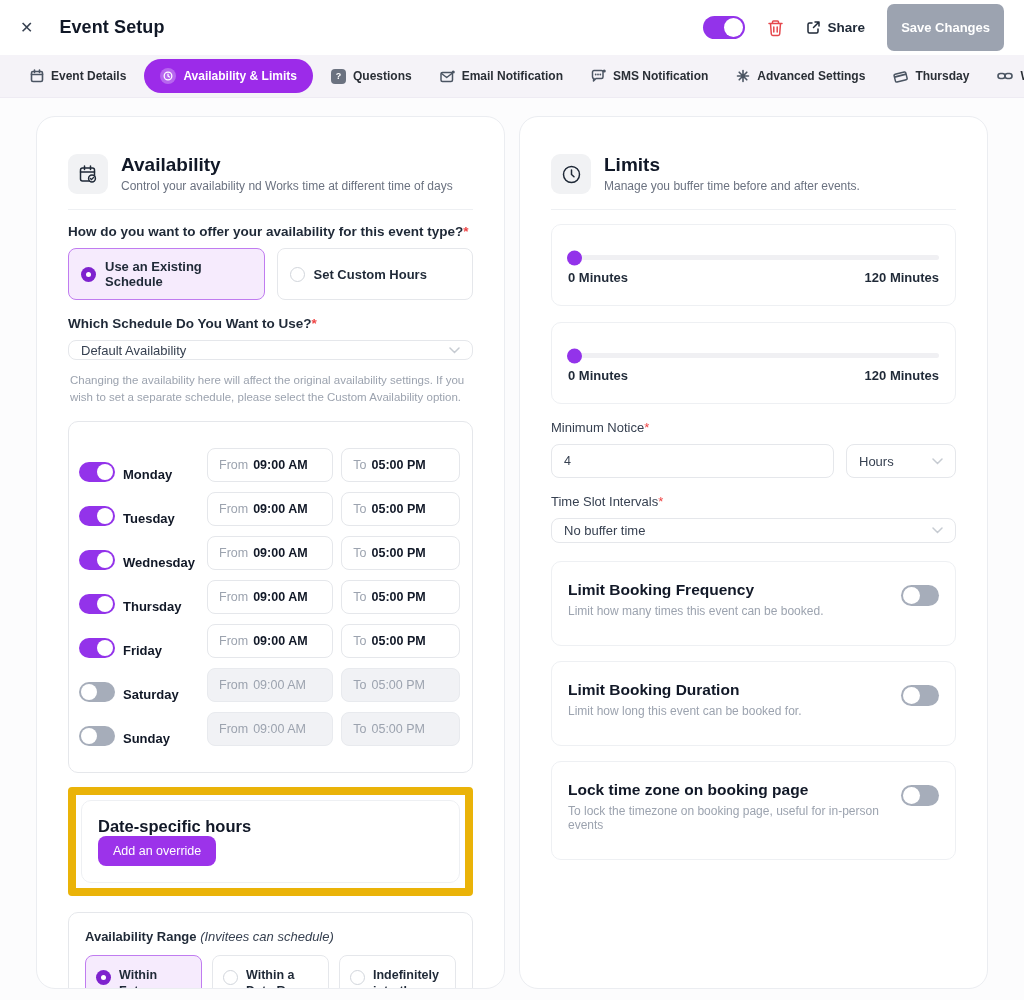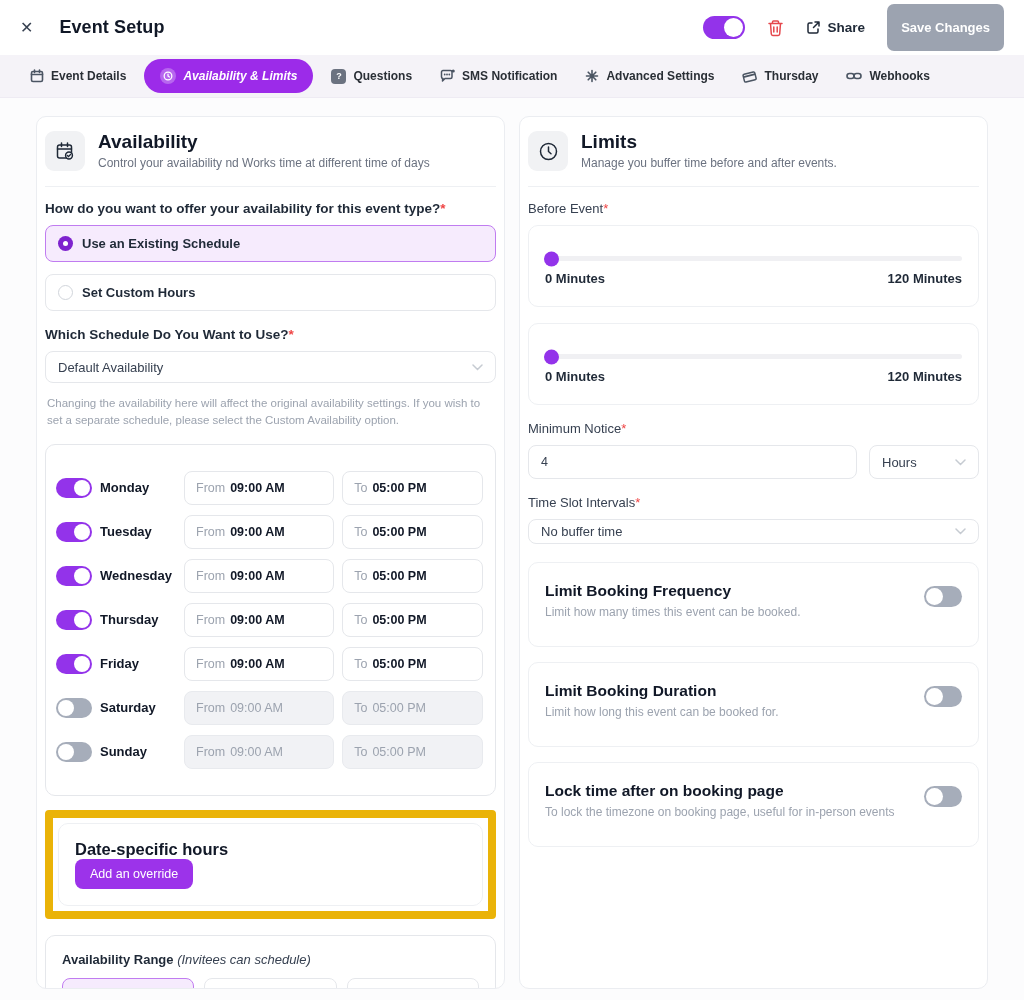--- a/index.html
+++ b/index.html
@@ -37,58 +37,58 @@
     font-family:inherit;
   }
   
   .tab-bar{
     height:43px; background:#f5f3f8; display:flex; align-items:center;
     padding:0 20px; gap:8px; border-bottom:1px solid #eeebf3;
   }
   .tab{ display:flex; align-items:center; gap:7px; padding:8px 10px; cursor:pointer;
         font-size:12px; font-weight:700; color:#2a2f36; border-radius:999px; white-space:nowrap;}
   .tab .t-icon{ display:flex; color:#4b5563; }
-  .tab.active{ background:#9c2be9; color:#ffffff; padding:9px 16px;font-style:italic; }
+  .tab.active{ background:#9c2be9; color:#ffffff; padding:9px 16px; }
   .tab.active .t-icon{ color:#e9d5ff; }
   .q-badge{ width:15px; height:15px; background:#6b7280; color:#fff; border-radius:4px;
             font-size:9px; font-weight:700; display:flex; align-items:center; justify-content:center;}
   .clock-badge{ width:16px; height:16px; background:rgba(255,255,255,.28); border-radius:50%;
             display:flex; align-items:center; justify-content:center;}
   
   .content{ display:flex; gap:14px; padding:18px 36px 0; }
-  .panel{ background:#fff; border:1px solid #ebedf1; border-radius:10px; width:470px;
-          height:873px; padding:8px; overflow:hidden; }
+  .panel{ background:#fff; border:1px solid #ebedf1; border-radius:19px; width:470px;
+          height:873px; padding:31px; overflow:hidden; }
   .sec-head{ display:flex; align-items:flex-start; gap:13px; padding:6px 0 2px;}
   .sec-icon{ width:40px; height:40px; background:#f1f2f4; border-radius:9px;
              display:flex; align-items:center; justify-content:center; color:#1f2937; flex:none;}
   .sec-title{ font-size:19px; font-weight:700; color:#111827;}
   .sec-sub{ font-size:12px; color:#6b7280; margin-top:3px;}
   .divider{ height:1px; background:#eef0f3; margin:13px 0 14px;}
   .field-label{ font-size:13.5px; font-weight:700; color:#1f2937; margin-bottom:9px;}
   .field-label-md{ font-size:13px; font-weight:500; color:#374151; margin-bottom:9px;}
   .req{ color:#ef4444; }
   
-  .radio-row{ display:flex; gap:12px; margin-bottom:16px;flex-direction:column;}
+  .radio-row{ display:flex; gap:12px; margin-bottom:16px;}
   .radio-card{ flex:1; display:flex; align-items:center; gap:9px; border:1px solid #e5e7eb;
                border-radius:8px; padding:10px 12px; cursor:pointer; background:#fff;
                font-size:13px; font-weight:700; color:#1f2937;}
   .radio-card.selected{ background:#f6ebfd; border-color:#c07cf0; }
   .rdot{ width:15px; height:15px; border-radius:50%; border:1.5px solid #d1d5db; background:#fff; flex:none;}
   .rdot.on{ border:none; background:#7e22ce; position:relative;}
   .rdot.on::after{ content:""; position:absolute; width:5px; height:5px; background:#fff;
                    border-radius:50%; top:5px; left:5px;}
   
   .select{ position:relative; border:1px solid #e5e7eb; border-radius:8px; background:#fff;
-           height:32px; display:flex; align-items:center; padding:0 12px; font-size:13px;
+           height:20px; display:flex; align-items:center; padding:0 12px; font-size:13px;
            color:#374151; cursor:pointer;}
   .select .chev{ margin-left:auto; color:#c6cbd2; display:flex;}
   .note{ font-size:11.5px; color:#9ca3af; line-height:1.5; margin:12px 2px 14px;}
   
   .days-card{ border:1px solid #e5e7eb; border-radius:10px; padding:26px 12px 26px 10px; margin-bottom:14px;}
-  .day-row{ display:flex; align-items:center; gap:8px; margin-bottom:10px;}
+  .day-row{ display:flex; align-items:flex-end; gap:8px; margin-bottom:10px;}
   .day-row:last-child{ margin-bottom:0;}
   .day-name{ width:76px; font-size:13px; font-weight:700; color:#111827; flex:none;}
   .time-input{ flex:1.08; height:34px; border:1px solid #e5e7eb; border-radius:8px; background:#fff;
                display:flex; align-items:center; padding:0 11px; font-size:12.5px; gap:5px;}
   .time-input + .time-input{ flex:1; }
   .time-input .pfx{ color:#9ca3af;}
   .time-input .tval{ color:#111827; font-weight:600;}
   .day-row.disabled .time-input{ background:#f1f2f5; border-color:#e8eaee;}
   .day-row.disabled .tval{ color:#9ca3af; font-weight:400;}
   
@@ -169,20 +169,30 @@
       </svg>
     </span>
     <span>Availability &amp; Limits</span>
   </div>
   <div class="tab">
     <span class="q-badge">?</span>
     <span>Questions</span>
   </div>
   <div class="tab">
     <span class="t-icon">
+      <svg width="15" height="13" viewBox="0 0 15 13" fill="none" stroke="currentColor" stroke-width="1.5" stroke-linecap="round" stroke-linejoin="round">
+        <rect x="1" y="2.5" width="11.5" height="9" rx="1.5"></rect>
+          <path d="m1.5 3.5 5.2 4 5.2-4"></path>
+          <circle cx="13.2" cy="2" r="1.6" fill="currentColor" stroke="none"></circle>
+      </svg>
+    </span>
+    <span>Email Notification</span>
+  </div>
+  <div class="tab">
+    <span class="t-icon">
       <svg width="15" height="14" viewBox="0 0 15 14" fill="none">
         <path d="M1.5 3A1.5 1.5 0 0 1 3 1.5h7.5A1.5 1.5 0 0 1 12 3v5a1.5 1.5 0 0 1-1.5 1.5H5L2.5 12l.2-2.5H3A1.5 1.5 0 0 1 1.5 8Z" stroke="currentColor" stroke-width="1.5" fill="none" stroke-linejoin="round"></path>
         <circle cx="4.7" cy="5.5" r=".9" fill="currentColor"></circle>
           <circle cx="7" cy="5.5" r=".9" fill="currentColor"></circle>
           <circle cx="9.3" cy="5.5" r=".9" fill="currentColor"></circle>
         <circle cx="13.2" cy="2" r="1.6" fill="currentColor"></circle>
       </svg>
     </span>
     <span>SMS Notification</span>
   </div>
@@ -408,23 +418,20 @@
             <path d="M10.5 6v4.5L13 12.8"></path>
         </svg>
       </div>
       <div>
         <div class="sec-title">Limits</div>
         <div class="sec-sub">Manage you buffer time before and after events.</div>
       </div>
     </div>
     <div class="divider"></div>
 
-    <div class="field-label-md">
-      <span>Before Event</span><span class="req">*</span>
-    </div>
     <div class="slider-card">
       <div class="slider-track">
         <div class="slider-thumb"></div>
       </div>
       <div class="slider-labels">
         <span>0 Minutes</span>
         <span>120 Minutes</span>
       </div>
     </div>
 
@@ -482,21 +489,21 @@
         <div class="tg-title">Limit Booking Duration</div>
         <div class="tg-desc">Limit how long this event can be booked for.</div>
       </div>
       <div class="switch off sw-md">
           <div class="knob"></div>
         </div>
     </div>
 
     <div class="toggle-card">
       <div>
-        <div class="tg-title">Lock time after on booking page</div>
+        <div class="tg-title">Lock time zone on booking page</div>
         <div class="tg-desc">To lock the timezone on booking page, useful for in-person events</div>
       </div>
       <div class="switch off sw-md">
           <div class="knob"></div>
         </div>
     </div>
   </div>
 </div>
 
 </body></html>

